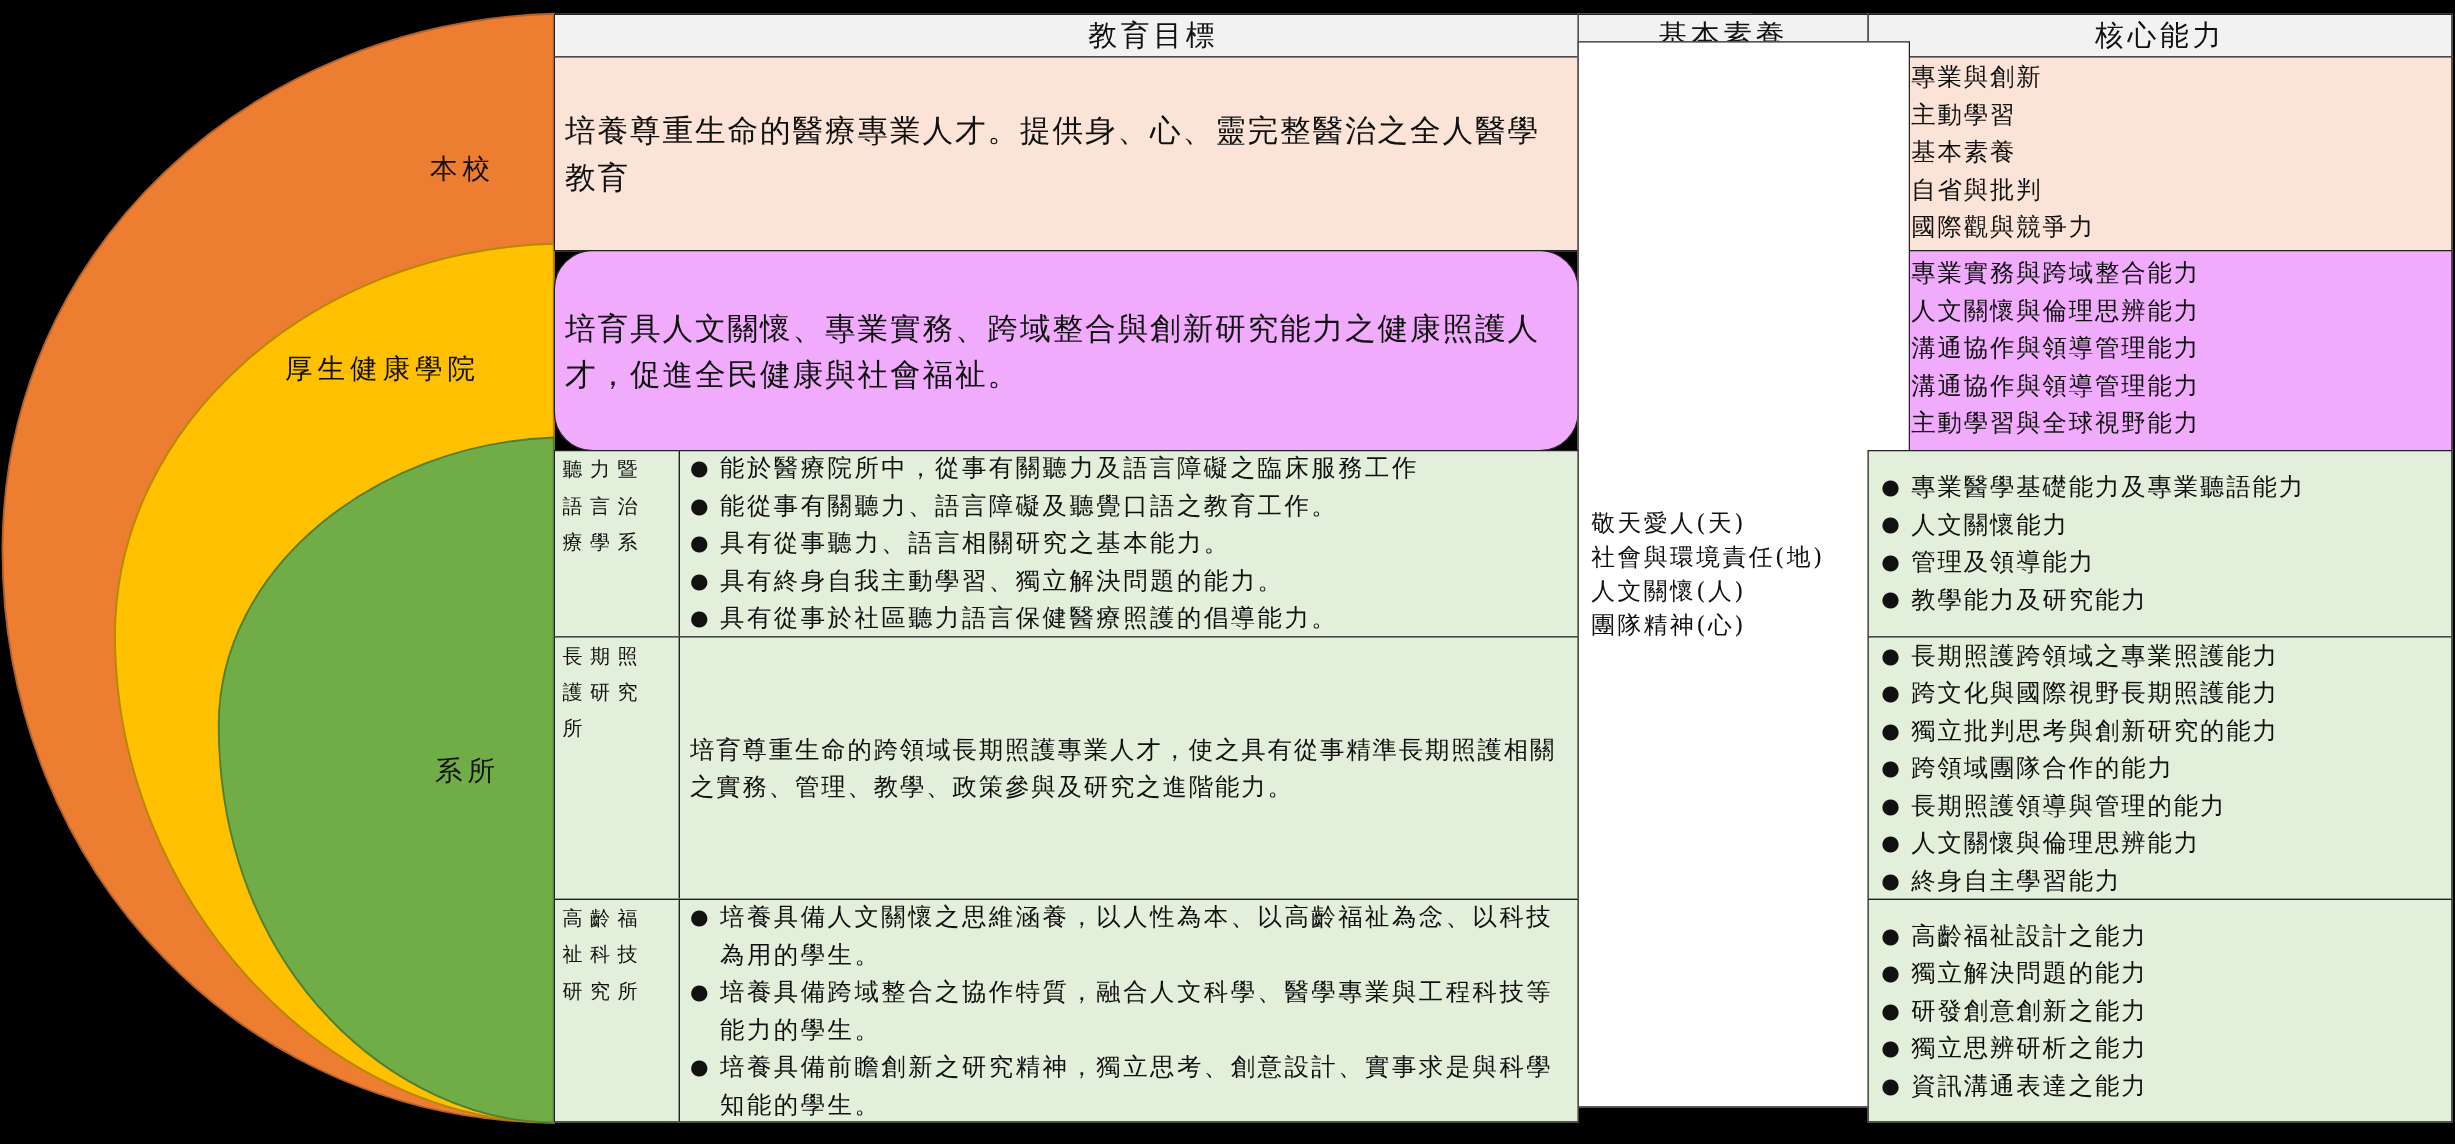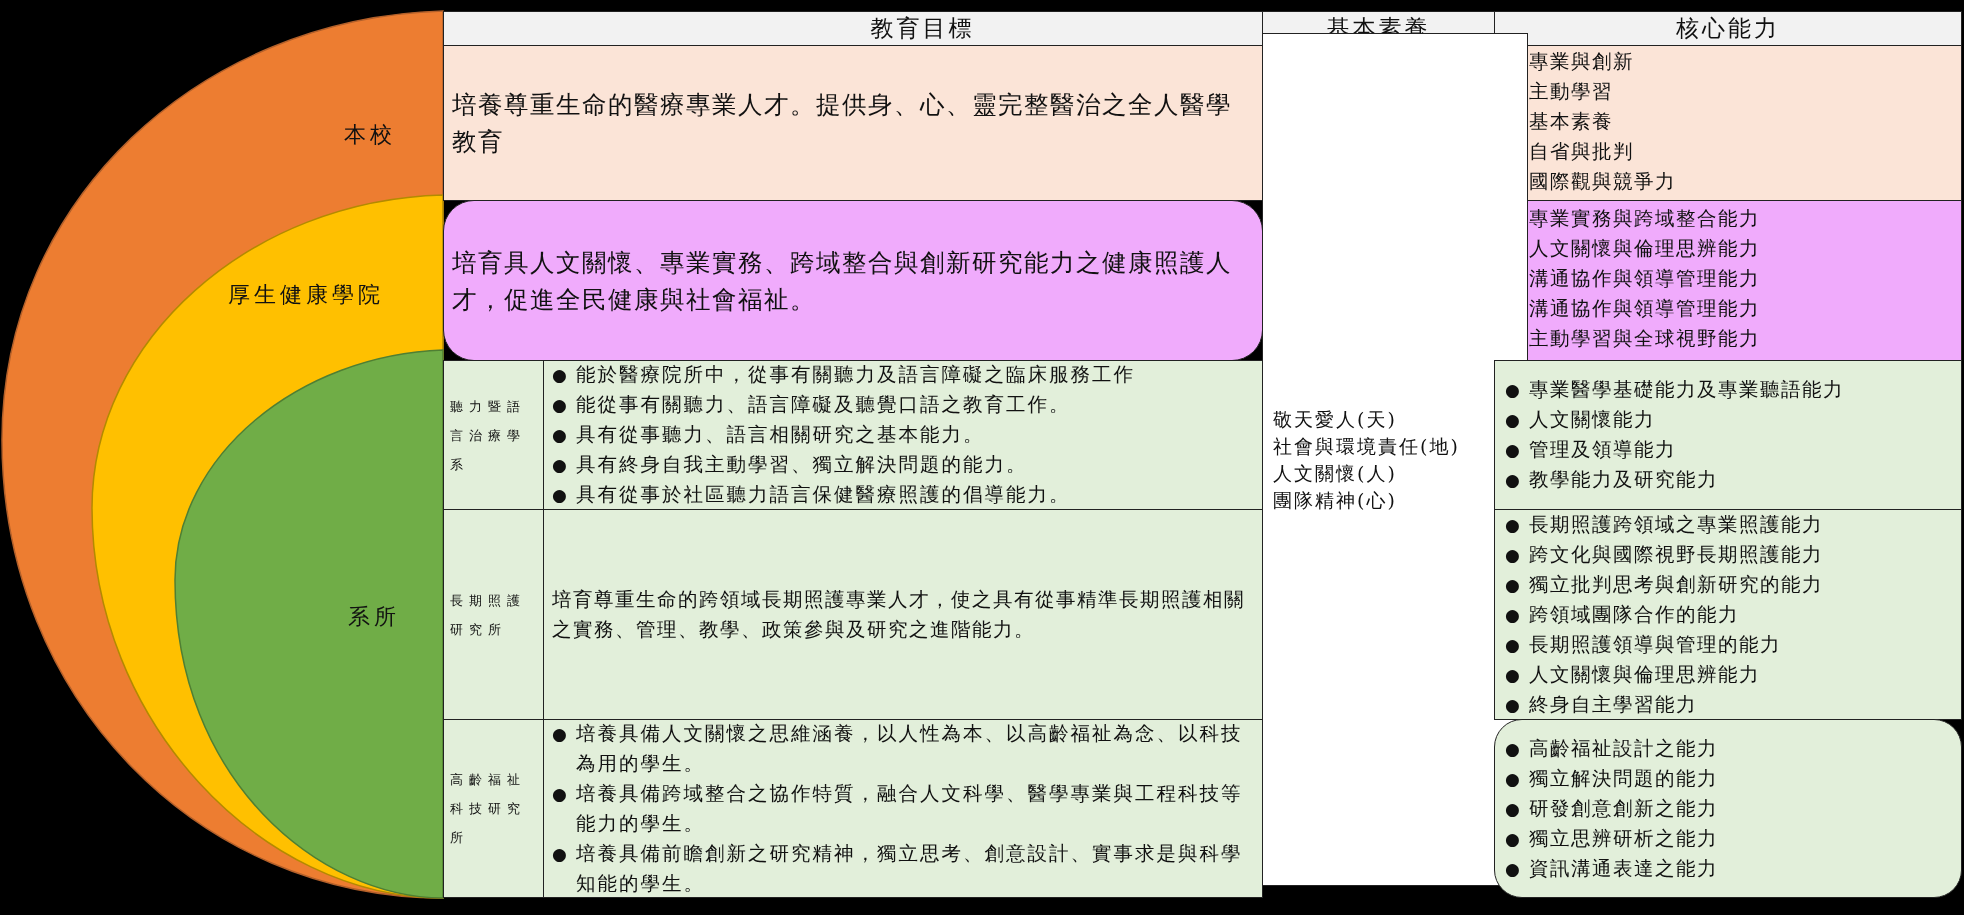--- a/index.html
+++ b/index.html
@@ -8,21 +8,21 @@
   .shapes { position:absolute; left:0; top:0; width:445px; height:915px; }
   .ring-label { position:absolute; font-size:22px; letter-spacing:4px; color:#111; white-space:nowrap; }
   .tbl { position:absolute; left:443px; top:11px; width:1519px; height:887px; }
   .cell { position:absolute; box-sizing:border-box; border:1.5px solid #222; overflow:hidden; }
   .hdr { background:#f2f2f2; font-size:23px; display:flex; align-items:center; justify-content:center; letter-spacing:3px; }
   .peach { background:#fbe4d7; }
   .cream { background:#f0abfc; }
   .mint { background:#e2efda; }
   .white { background:#ffffff; }
   .big-text { font-size:24.5px; line-height:37px; letter-spacing:1.5px; padding:0 8px; display:flex; align-items:center; }
-  .sub-label { font-size:13px; line-height:29px; letter-spacing:6px; padding:0 6px; display:flex; align-items:center; }
+  .sub-label { font-size:16px; line-height:29px; letter-spacing:6px; padding:0 6px; display:flex; }
   .blist { list-style:none; margin:0; padding:0 8px 0 10px; font-size:19.5px; line-height:30px; letter-spacing:1.5px; }
   .blist li { position:relative; padding-left:24px; }
   .blist li::before { content:"\25CF"; position:absolute; left:0; top:0; font-size:17px; }
   .center-v { display:flex; flex-direction:column; justify-content:center; }
   .para { font-size:19.5px; line-height:30px; letter-spacing:1.5px; padding:0 8px; }
   .basic { font-size:19px; line-height:27px; letter-spacing:2px; padding:0 10px; display:flex; flex-direction:column; justify-content:center; }
   .core { font-size:19.5px; line-height:30px; letter-spacing:2px; }
 </style>
 </head>
 <body>
@@ -117,21 +117,21 @@
   <div class="cell mint sub-label" style="left:0;top:708px;width:101px;height:179px;">
     <span>高齡福祉科技研究所</span>
   </div>
   <div class="cell mint center-v" style="left:100px;top:708px;width:720px;height:179px;">
     <ul class="blist core" style="padding-left:8px;">
       <li>培養具備人文關懷之思維涵養，以人性為本、以高齡福祉為念、以科技為用的學生。</li>
       <li>培養具備跨域整合之協作特質，融合人文科學、醫學專業與工程科技等能力的學生。</li>
       <li>培養具備前瞻創新之研究精神，獨立思考、創意設計、實事求是與科學知能的學生。</li>
     </ul>
   </div>
-  <div class="cell mint center-v core" style="left:1051px;top:708px;width:468px;height:179px;border-radius:28px;">
+  <div class="cell mint center-v core" style="left:1051px;top:708px;width:468px;height:179px;">
     <ul class="blist">
       <li>高齡福祉設計之能力</li>
       <li>獨立解決問題的能力</li>
       <li>研發創意創新之能力</li>
       <li>獨立思辨研析之能力</li>
       <li>資訊溝通表達之能力</li>
     </ul>
   </div>
 </div>
 

